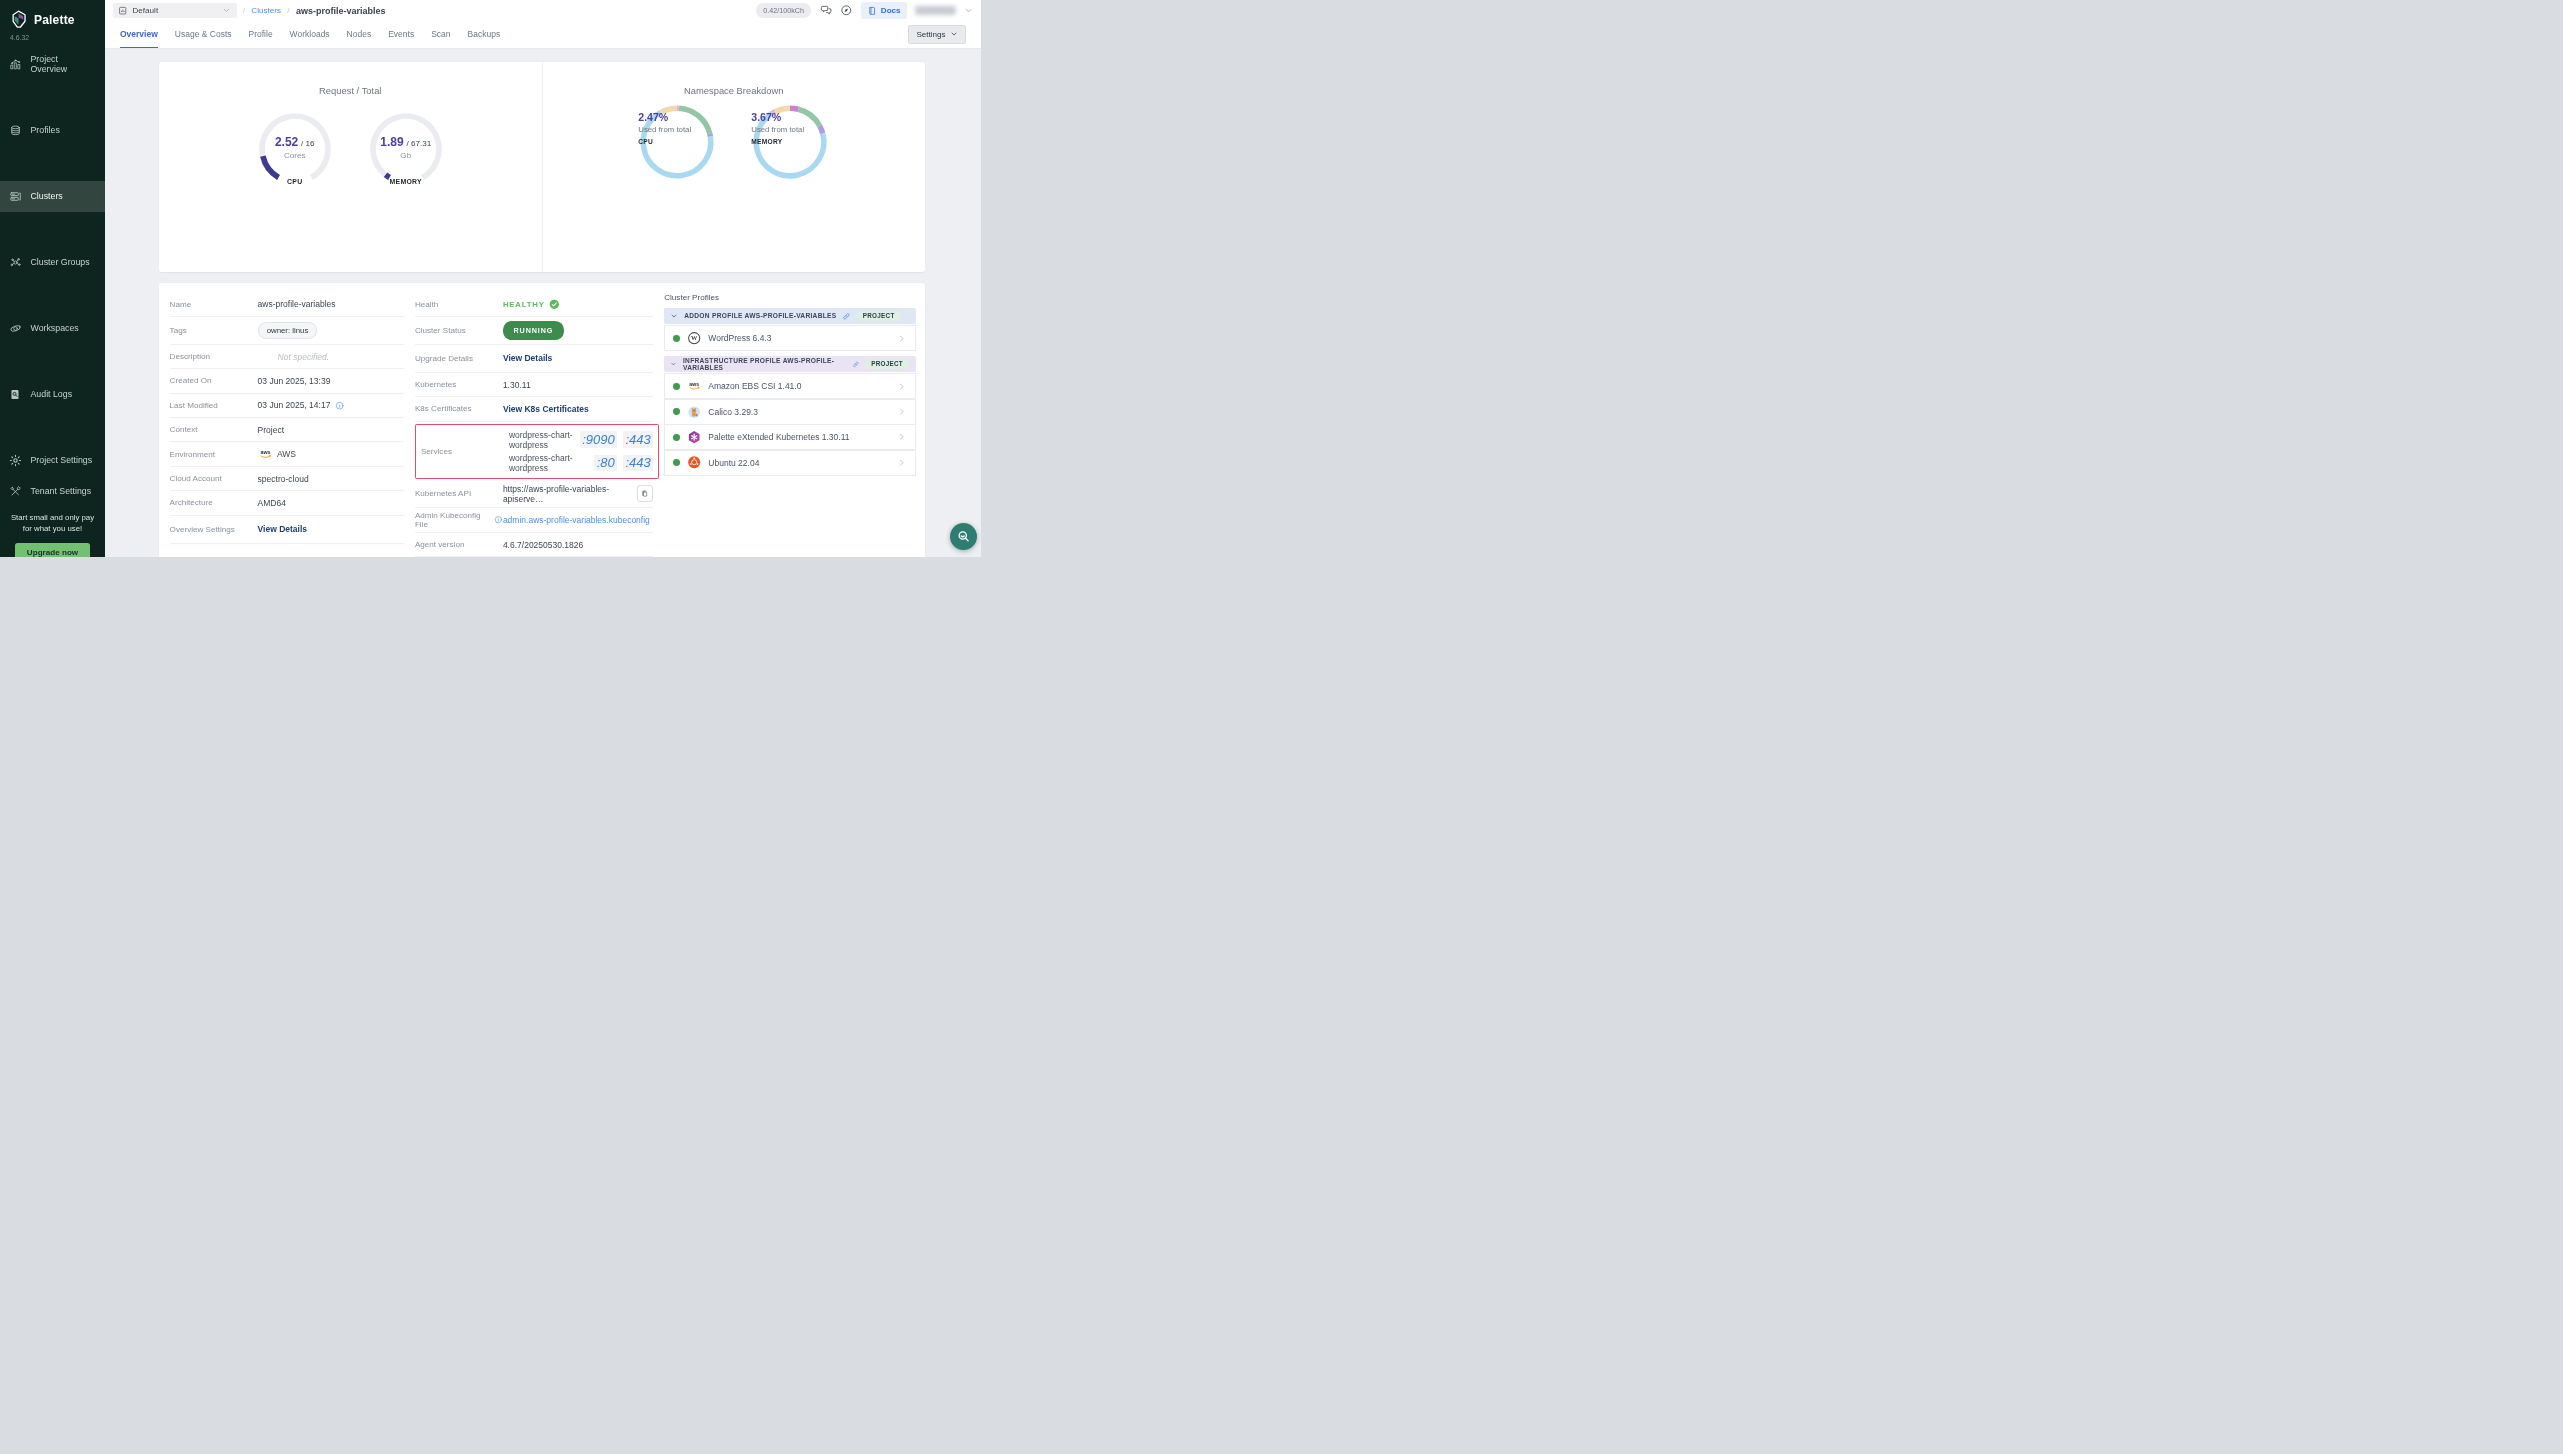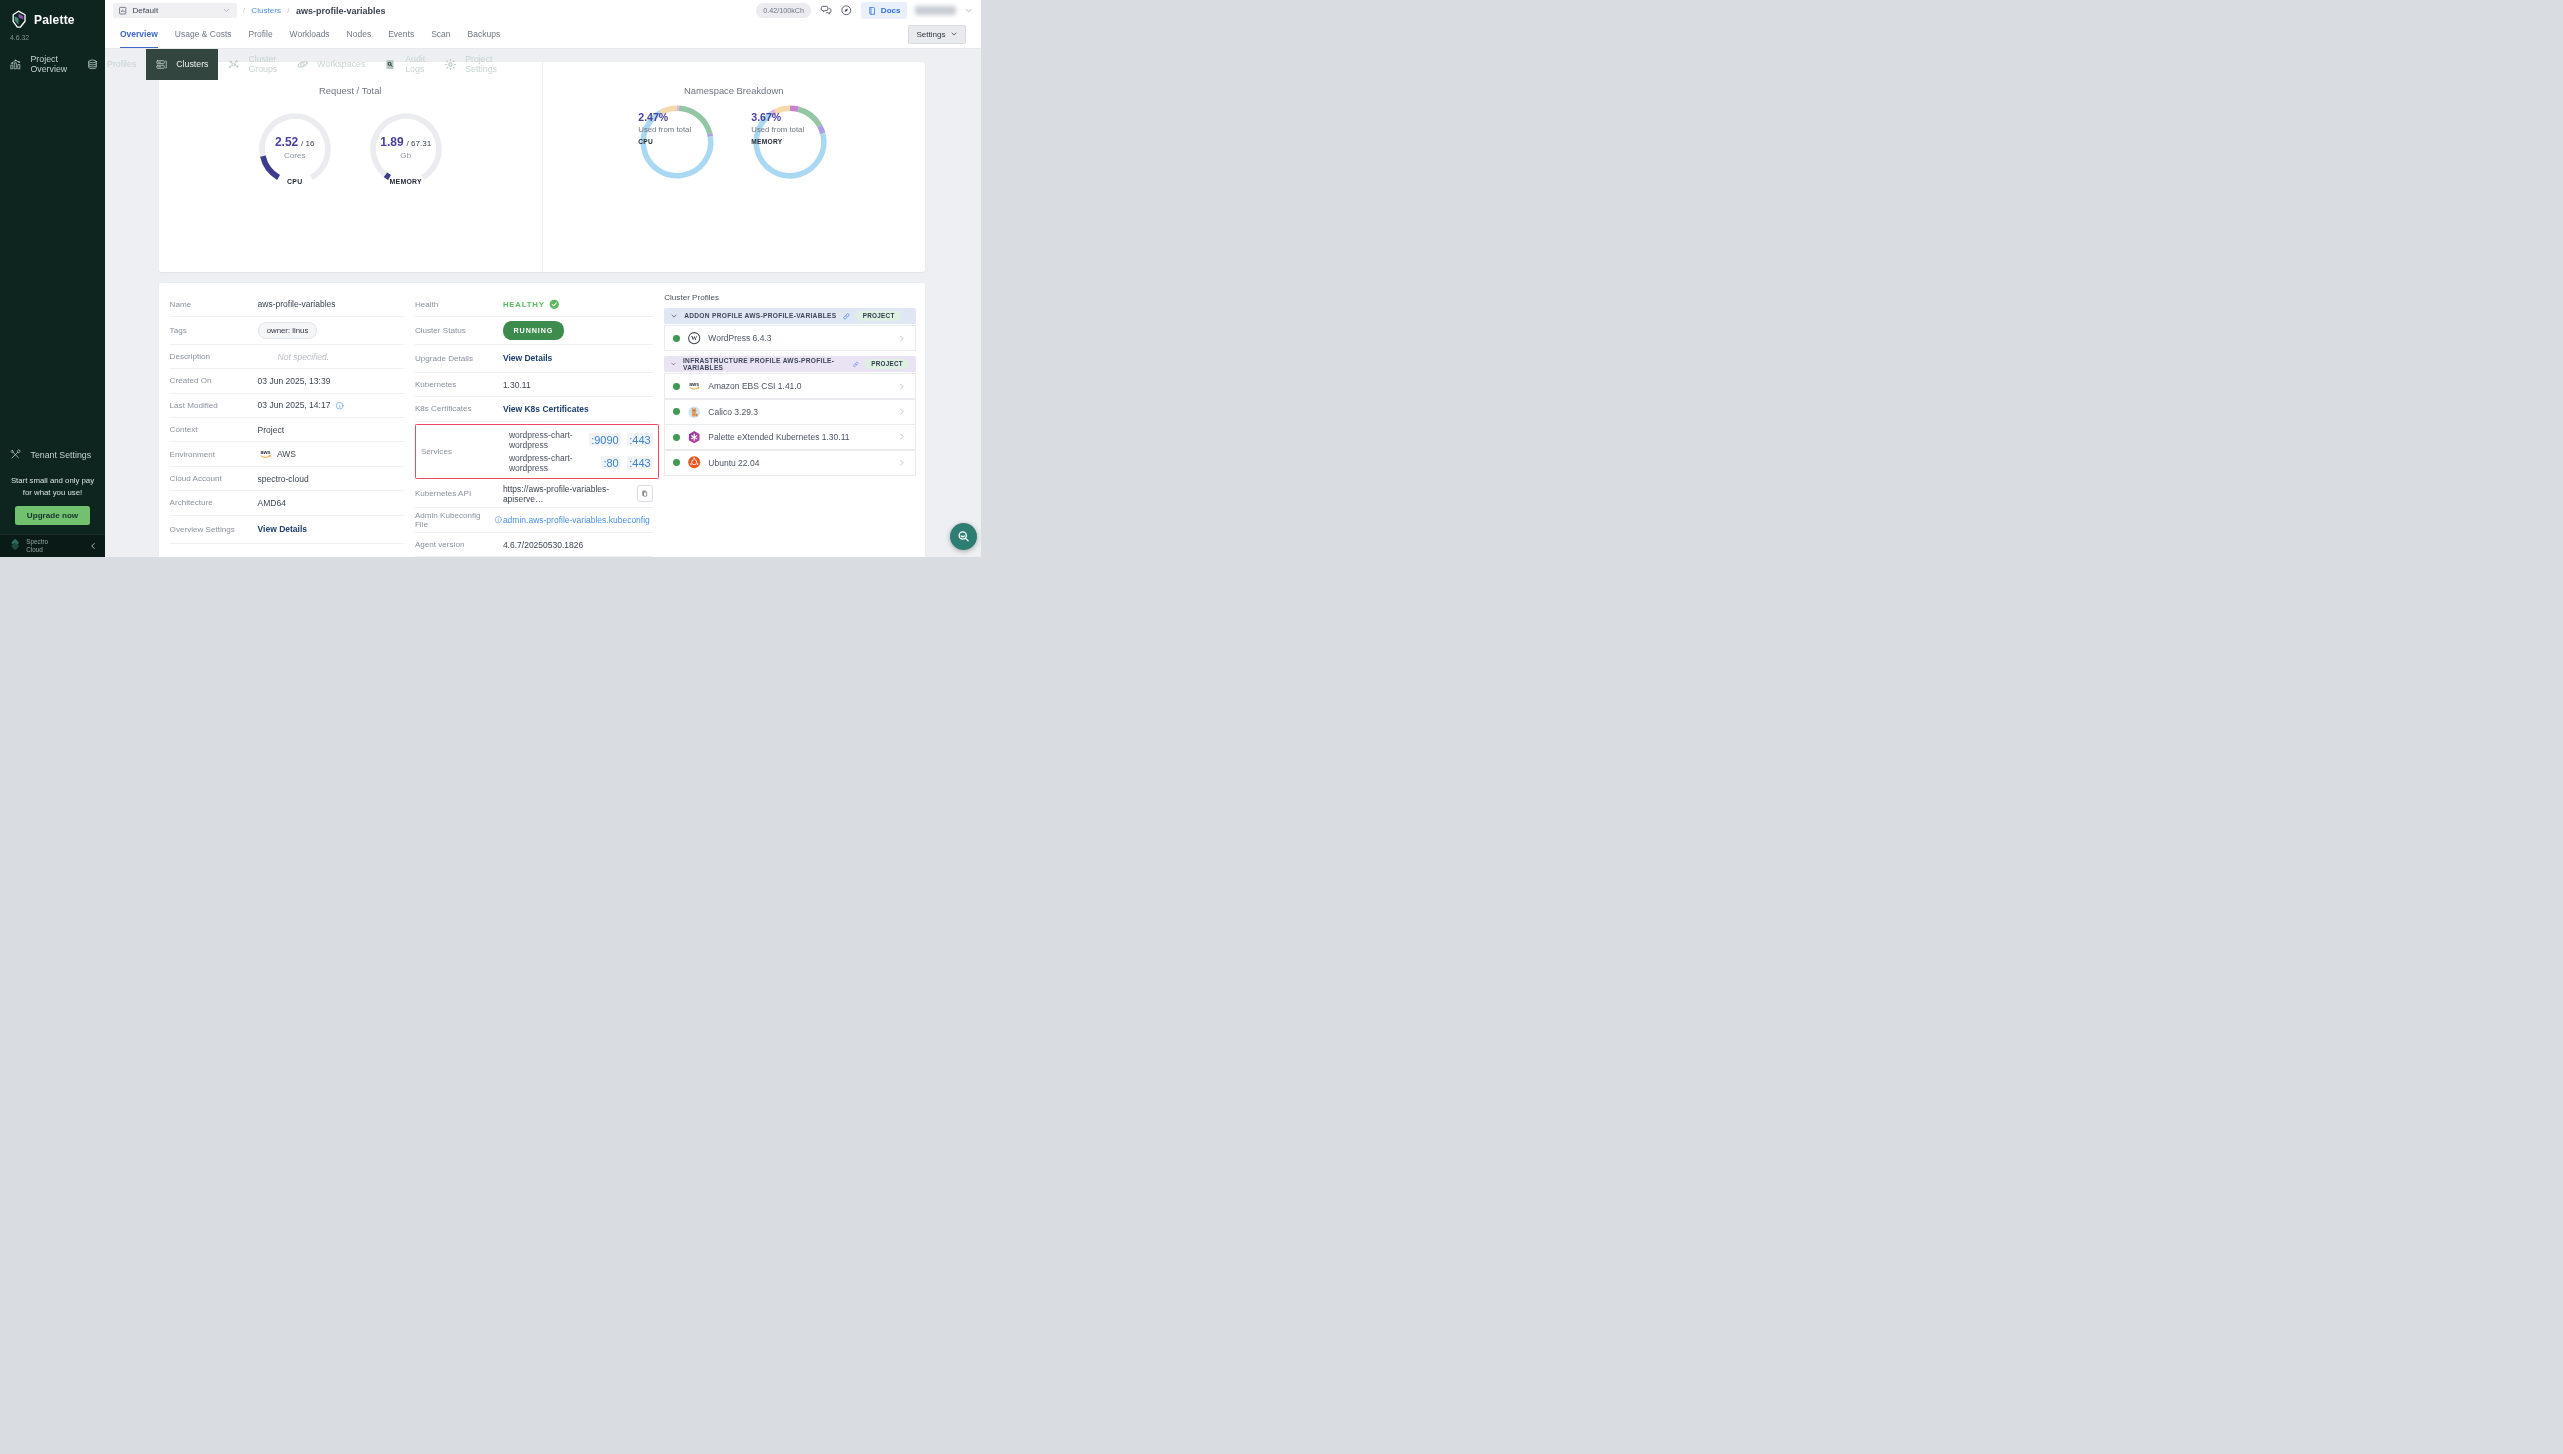--- a/index.html
+++ b/index.html
@@ -7,21 +7,21 @@
   a{text-decoration:none;cursor:pointer;}
   svg{display:block;width:100%;height:100%;}
   .app{position:relative;width:981px;height:557px;background:#edeff2;overflow:hidden;}
 
   
   .sidebar{position:absolute;left:0;top:0;bottom:0;width:105px;background:#0e241f;display:flex;flex-direction:column;z-index:5;}
   .logo-row{display:flex;align-items:center;gap:5.6px;padding:10px 9.4px 1.3px;}
   .logo-mark{width:19px;height:19px;flex:0 0 19px;}
   .logo-word{color:#ffffff;font-size:12px;font-weight:600;letter-spacing:0.2px;}
   .version{color:#7e938c;font-size:6.9px;padding:3.8px 10px 7.5px;}
-  .menu{display:flex;flex-direction:row;}
+  .menu{display:flex;flex-direction:column;gap:35px;}
   .side-item{display:flex;align-items:center;gap:8.1px;height:31px;padding:0 9.4px;color:#c7d4d0;font-size:8.8px;cursor:pointer;}
   .side-item .icn{width:13px;height:13px;flex:0 0 13px;color:#b6c6c1;}
   .side-item.active{background:#33453f;color:#eef4f2;}
   .side-spacer{flex:1;}
   .promo-text{color:#d8e4df;font-size:7.8px;line-height:1.5;text-align:center;padding:5px 6.3px 1.3px;}
   .upgrade-btn{display:block;margin:6.3px auto 8.8px;background:#72c170;color:#17332c;border:none;border-radius:2.5px;font-family:inherit;font-size:8.1px;font-weight:700;padding:5px 12px;cursor:pointer;}
   .side-footer{height:23px;background:#0a1b17;border-top:0.6px solid rgba(255,255,255,.07);display:flex;align-items:center;gap:5px;padding:0 7.5px;}
   .spectro-mark{width:13.8px;height:13.8px;}
   .brand{color:#93a8a2;font-size:6.3px;line-height:1.2;}
   .collapse{margin-left:auto;width:10px;height:10px;color:#c6d4cf;cursor:pointer;}
@@ -97,21 +97,21 @@
   .link-dark{color:#1d3e6e;font-size:8.5px;font-weight:600;}
   .link-blue{color:#4a90e2;font-size:8.5px;}
   .health-txt{color:#5abc62;font-size:7.8px;font-weight:700;letter-spacing:0.8px;}
   .health-check{width:10.6px;height:10.6px;margin-left:4.4px;}
   .status-pill{background:#3d8b4d;color:#fff;font-size:7.2px;font-weight:600;letter-spacing:0.9px;border-radius:8.8px;padding:5px 10.6px;}
   .d-row.tall{min-height:28px;}
   .services-row{border:1.3px solid #e64c63;border-radius:1.3px;margin:1.9px -6.3px 1.9px 0;padding:5px 5px;border-bottom:1.3px solid #e64c63;}
   .svc-lines{display:flex;flex-direction:column;gap:3.1px;}
   .svc-line{display:flex;align-items:center;gap:5.6px;}
   .svc-name{color:#4a5260;font-size:8.5px;}
-  .port-chip{color:#3b82d0;font-size:11px;background:#f2f3f6;border-radius:1.3px;padding:0.6px 2.5px;}
+  .port-chip{color:#3b82d0;font-size:13px;background:#f2f3f6;border-radius:1.3px;padding:0.6px 2.5px;font-style:italic;}
   .copy-btn{width:16.3px;height:16.3px;border:0.6px solid #d9dce1;border-radius:3.1px;background:#fff;color:#4a5260;padding:2.5px;margin-left:5px;cursor:pointer;flex:0 0 16.3px;}
   
   .cp-heading{color:#4a5160;font-size:8.1px;margin:0 0 6.3px 0;}
   .profile-header{display:flex;align-items:center;gap:5.6px;height:16.3px;border-radius:1.9px;padding:0 6.3px;margin-bottom:1.9px;}
   .profile-header.addon{background:#dee7f3;}
   .profile-header.infra{background:#eae3f4;}
   .ph-chev{width:8.1px;height:8.1px;color:#3c4658;cursor:pointer;}
   .ph-title{font-size:6.6px;font-weight:700;letter-spacing:0.3px;color:#3c4658;}
   .ph-link{width:8.8px;height:8.8px;color:#4a7fe8;}
   .ph-badge{background:#def0e2;color:#2d3a4a;font-size:6.3px;font-weight:700;letter-spacing:0.3px;border-radius:6.3px;padding:1.9px 6.3px;}

